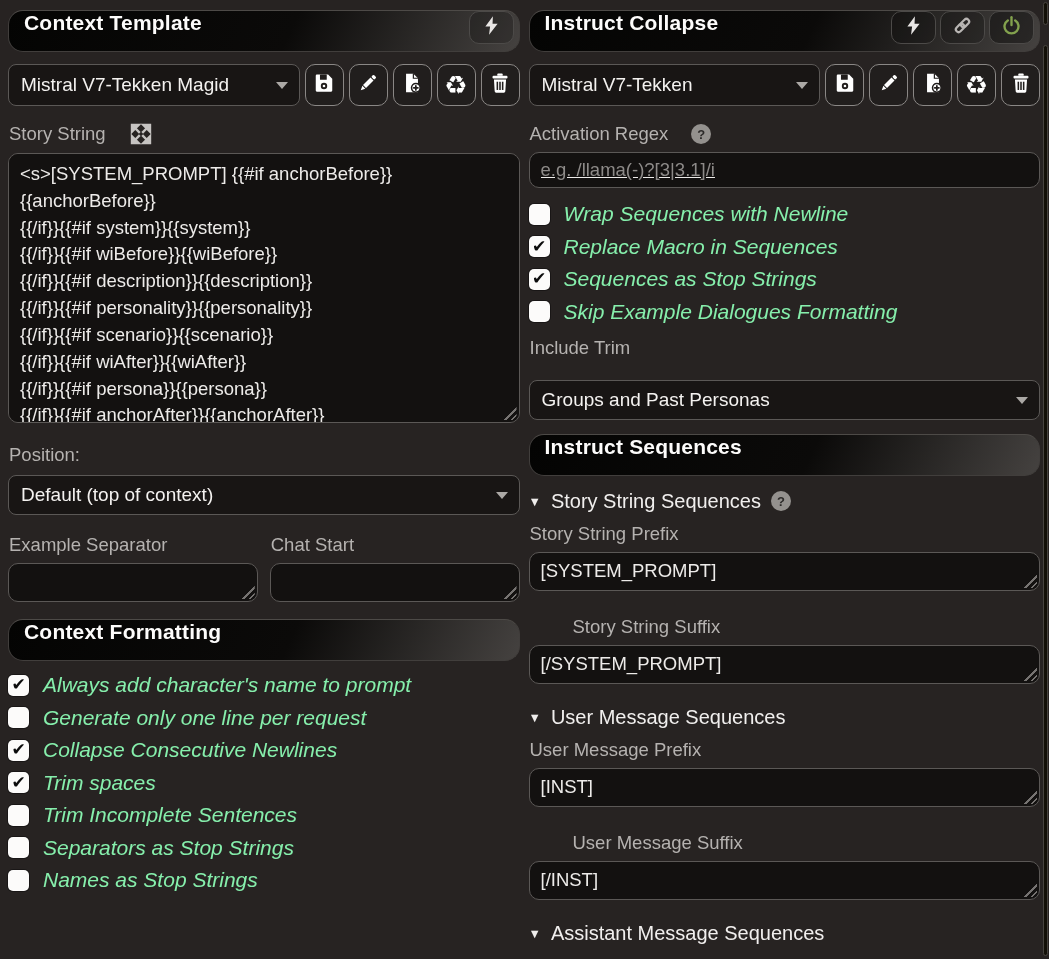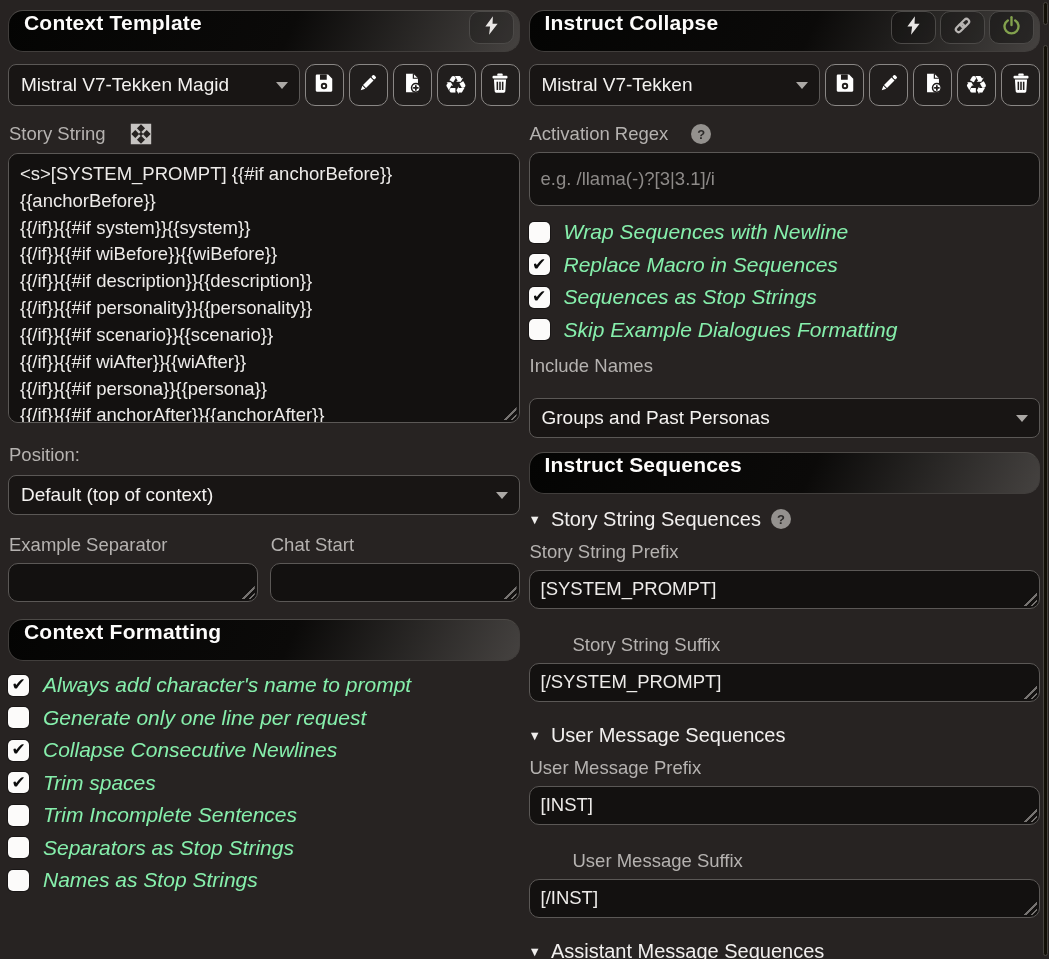--- a/index.html
+++ b/index.html
@@ -76,21 +76,21 @@
   textarea, input.text {
     display:block; width:100%;
     background:#131110; color:#edebe9;
     border:1px solid #5b5856; border-radius:10px;
     font-family:"Liberation Sans", sans-serif;
     font-size:18.5px; line-height:1.45;
     padding:5px 11px; resize:none; outline:none;
   }
   textarea.big { height:270px; padding-top:7px; }
   textarea.small { height:39px; overflow:hidden; white-space:pre; }
-  input.text { height:54px; }
+  input.text { height:36px;text-decoration:underline; }
   input.text::placeholder { color:#8d8a88; opacity:1; }
   .grip {
     position:absolute; right:3px; bottom:3px; width:14px; height:14px;
     background:repeating-linear-gradient(-45deg, transparent 0 3px, #767371 3px 4.6px);
     clip-path:polygon(100% 0, 100% 100%, 0 100%);
     pointer-events:none;
   }
 
   
   .duo { display:flex; gap:12px; }
@@ -407,21 +407,21 @@
       <div class="cbrow">
         <span class="cb" data-checked="true"></span>
         <span class="cbl">Sequences as Stop Strings</span>
       </div>
       <div class="cbrow">
         <span class="cb" data-checked="false"></span>
         <span class="cbl">Skip Example Dialogues Formatting</span>
       </div>
     </div>
 
-    <div class="fieldlabel tight">Include Names</div>
+    <div class="fieldlabel tight">Include Trim</div>
     <div class="select" style="margin-top:20px; flex:0 0 40px; height:40px;">
       <span>Groups and Past Personas</span>
       <span class="caret"></span>
     </div>
 
     <div class="pill mt14">
       <span class="pill-title">Instruct Sequences</span>
     </div>
 
     <div class="drawer first">

